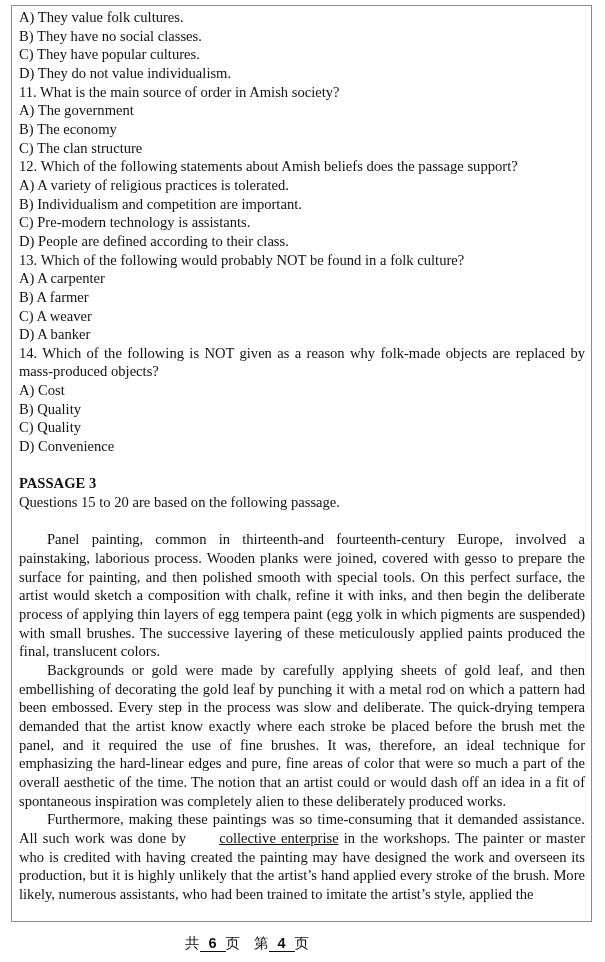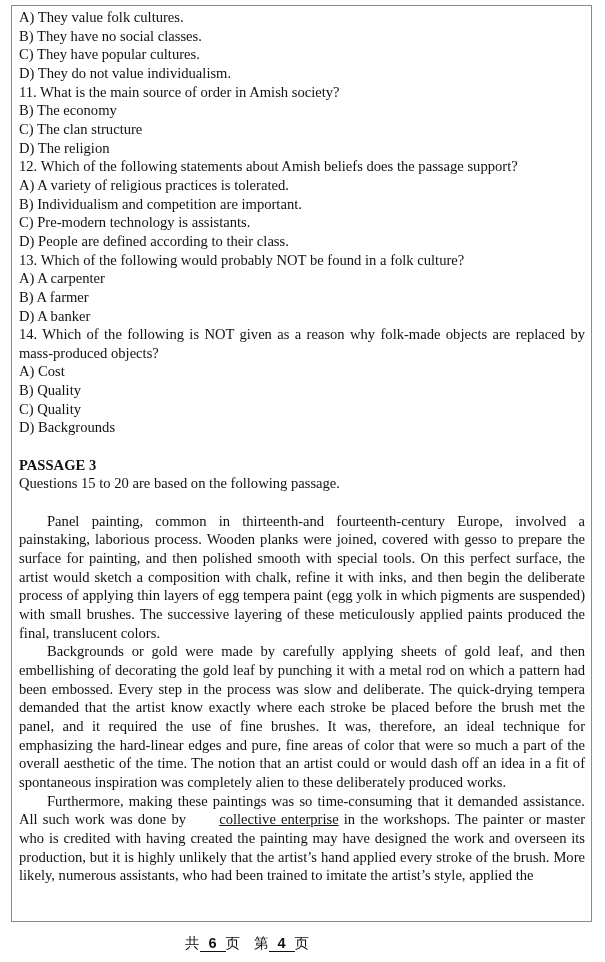--- a/index.html
+++ b/index.html
@@ -44,46 +44,47 @@
 
     <div>
       <div class="line">A) They value folk cultures.</div>
       <div class="line">B) They have no social classes.</div>
       <div class="line">C) They have popular cultures.</div>
       <div class="line">D) They do not value individualism.</div>
     </div>
 
     <div>
       <div class="line">11. What is the main source of order in Amish society?</div>
+      <div class="line">A) The government</div>
       <div class="line">B) The economy</div>
       <div class="line">C) The clan structure</div>
-      <div class="line">D) The religion</div>
     </div>
 
     <div>
       <div class="line">12. Which of the following statements about Amish beliefs does the passage support?</div>
       <div class="line">A) A variety of religious practices is tolerated.</div>
       <div class="line">B) Individualism and competition are important.</div>
       <div class="line">C) Pre-modern technology is assistants.</div>
       <div class="line">D) People are defined according to their class.</div>
     </div>
 
     <div>
       <div class="line">13. Which of the following would probably NOT be found in a folk culture?</div>
       <div class="line">A) A carpenter</div>
       <div class="line">B) A farmer</div>
+      <div class="line">C) A weaver</div>
       <div class="line">D) A banker</div>
     </div>
 
     <div>
       <div class="wrap">14. Which of the following is NOT given as a reason why folk-made objects are replaced by mass-produced objects?</div>
       <div class="line">A) Cost</div>
       <div class="line">B) Quality</div>
       <div class="line">C) Quality</div>
-      <div class="line">D) Backgrounds</div>
+      <div class="line">D) Convenience</div>
     </div>
 
     <div class="gap"></div>
 
     <div>
       <div class="line heading">PASSAGE 3</div>
       <div class="line">Questions 15 to 20 are based on the following passage.</div>
       <div class="gap"></div>
       <div class="para">Panel painting, common in thirteenth-and fourteenth-century Europe, involved a painstaking, laborious process. Wooden planks were joined, covered with gesso to prepare the surface for painting, and then polished smooth with special tools. On this perfect surface, the artist would sketch a composition with chalk, refine it with inks, and then begin the deliberate process of applying thin layers of egg tempera paint (egg yolk in which pigments are suspended) with small brushes. The successive layering of these meticulously applied paints produced the final, translucent colors.</div>
       <div class="para">Backgrounds or gold were made by carefully applying sheets of gold leaf, and then embellishing of decorating the gold leaf by punching it with a metal rod on which a pattern had been embossed. Every step in the process was slow and deliberate. The quick-drying tempera demanded that the artist know exactly where each stroke be placed before the brush met the panel, and it required the use of fine brushes. It was, therefore, an ideal technique for emphasizing the hard-linear edges and pure, fine areas of color that were so much a part of the overall aesthetic of the time. The notion that an artist could or would dash off an idea in a fit of spontaneous inspiration was completely alien to these deliberately produced works.</div>

